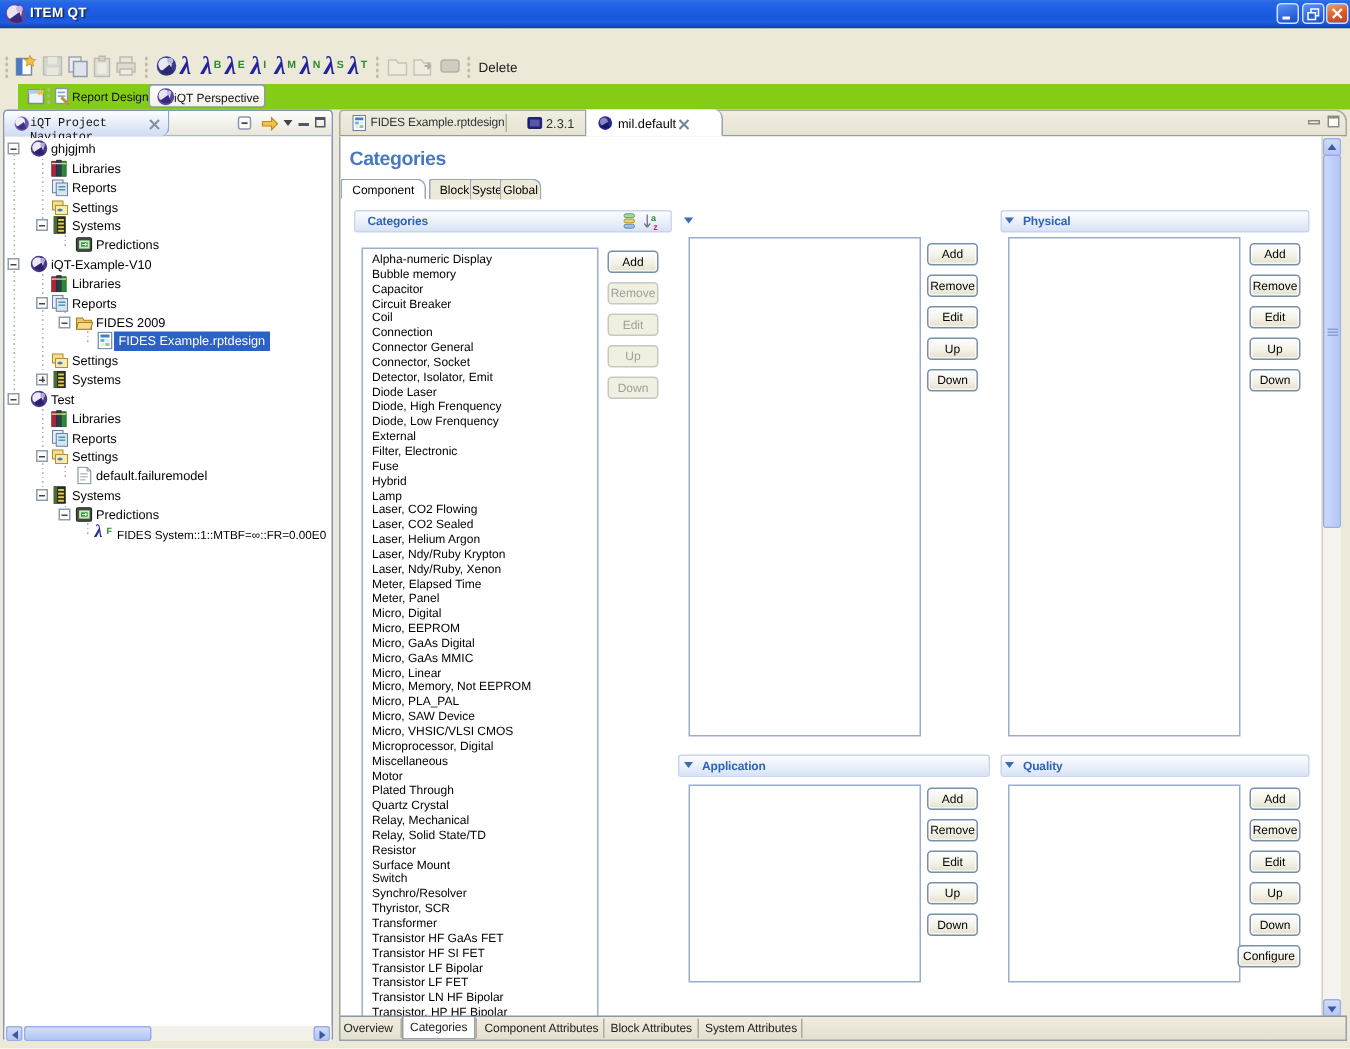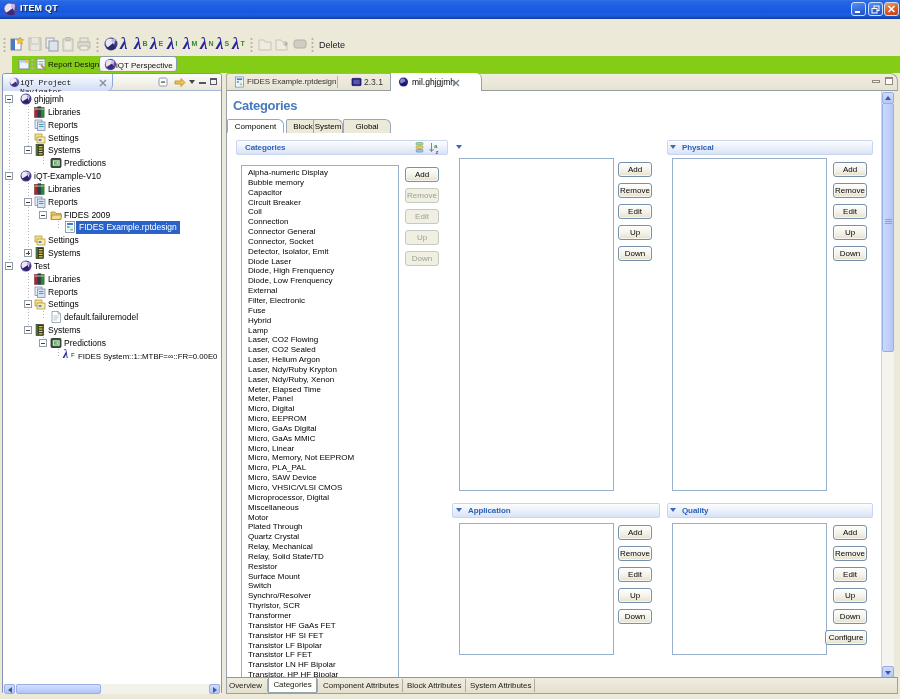--- a/index.html
+++ b/index.html
@@ -449,35 +449,35 @@
   <div class="abs" style="left:111px;top:3px;width:1px;height:12px;background:#b8b2a0"></div>
 
   <svg class="abs" style="left:125px;top:3px" width="11" height="12">
       <use href="#sym-bluesq"></use>
     </svg>
   <div class="edtab" style="left:138px;top:4px">2.3.1</div>
 
   <svg class="abs" style="left:172px;top:3px" width="11" height="12">
       <use href="#sym-sphere"></use>
     </svg>
-  <div class="edtab" style="left:186px;top:4px;color:#000">mil.ghjgjmh</div>
+  <div class="edtab" style="left:186px;top:4px;color:#000">mil.default</div>
   <svg class="abs" style="left:226px;top:6px" width="8" height="8">
       <path d="M1 1 L7 7 M7 1 L1 7" stroke="#76828e" stroke-width="1.4"></path>
     </svg>
 
   <div class="abs" style="left:646px;top:6.5px;width:8px;height:3px;border:1px solid #8e8a7e;background:#f2f0e6"></div>
   <div class="abs" style="left:659px;top:3.5px;width:8px;height:8px;border:1px solid #8e8a7e;border-top-width:2px;background:#fcfcfa"></div>
 
   <div id="edcontent" class="abs">
     <div id="pgtitle" class="abs">Categories</div>
 
     <div class="ftab" style="left:0px;top:28px;width:57px;background:#fff;border-bottom:1px solid #fff">Component</div>
     <div class="ftab" style="left:59px;top:28px;width:34px">Block</div>
     <div class="ftab" style="left:86px;top:28px;width:30px">System</div>
-    <div class="ftab" style="left:116px;top:28px;width:48px">Global</div>
+    <div class="ftab" style="left:106px;top:28px;width:28px">Global</div>
 
     <div class="sechead" style="left:9px;top:49px;width:212px;padding-left:8px">Categories</div>
     <svg class="abs" style="left:188px;top:51px" width="9" height="11">
       <rect x="1" y="0.5" width="7" height="2.6" rx="1.3" fill="#a8d8a0" stroke="#589858" stroke-width=".6"></rect>
       <rect x="1" y="4" width="7" height="2.6" rx="1.3" fill="#e8d070" stroke="#a89030" stroke-width=".6"></rect>
       <rect x="1" y="7.5" width="7" height="2.6" rx="1.3" fill="#a0c4e0" stroke="#5880a8" stroke-width=".6"></rect>
     </svg>
     <svg class="abs" style="left:202px;top:51px" width="12" height="12">
       <path d="M2.5 1 v8.5 m0 0 l-2 -2.5 m2 2.5 l2 -2.5" stroke="#707888" stroke-width=".9" fill="none"></path>
       <text x="5" y="5.5" font-size="6" font-weight="bold" fill="#2e8a2e" font-family="Liberation Sans">a</text>

